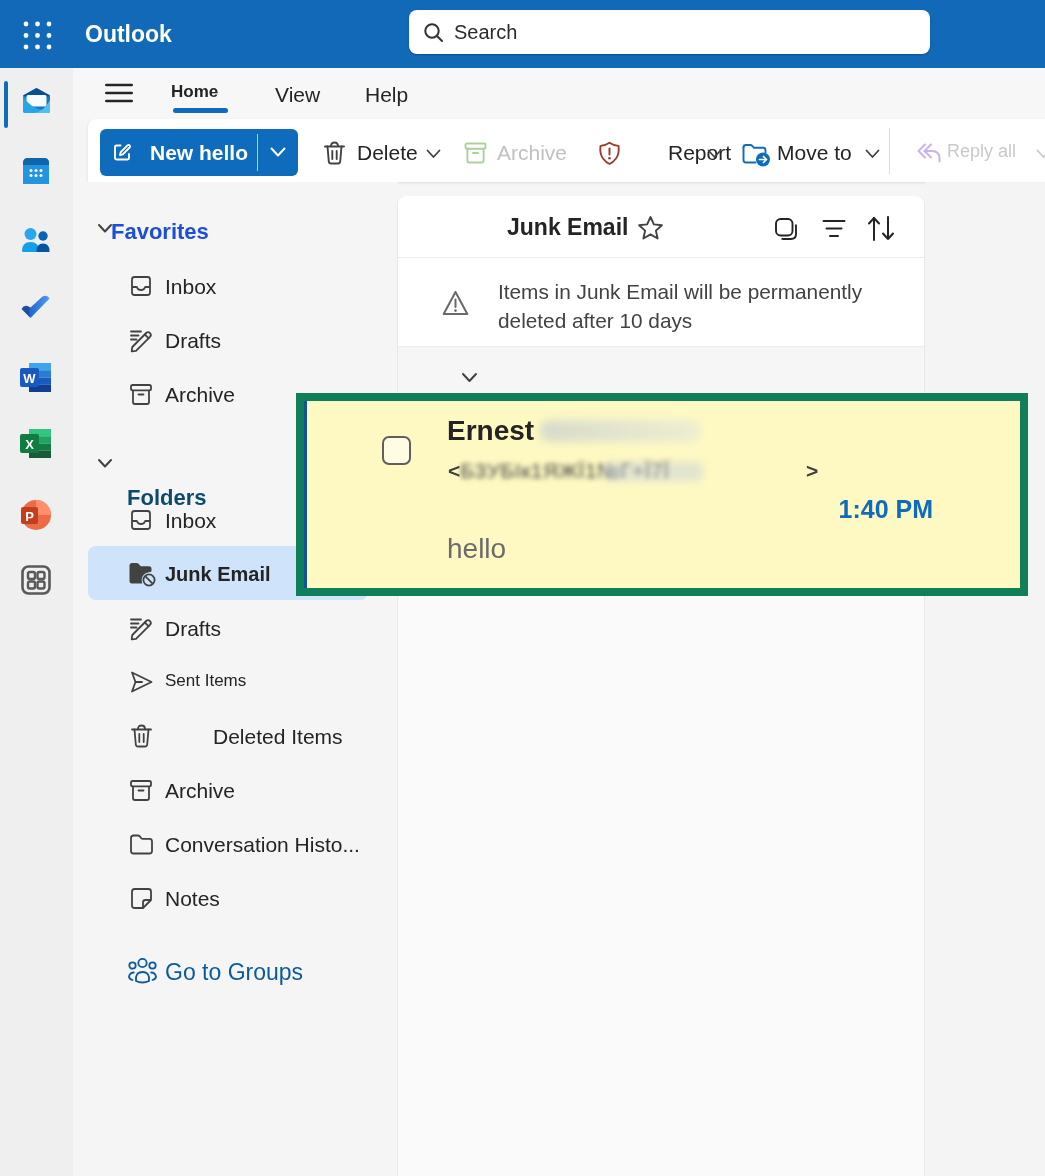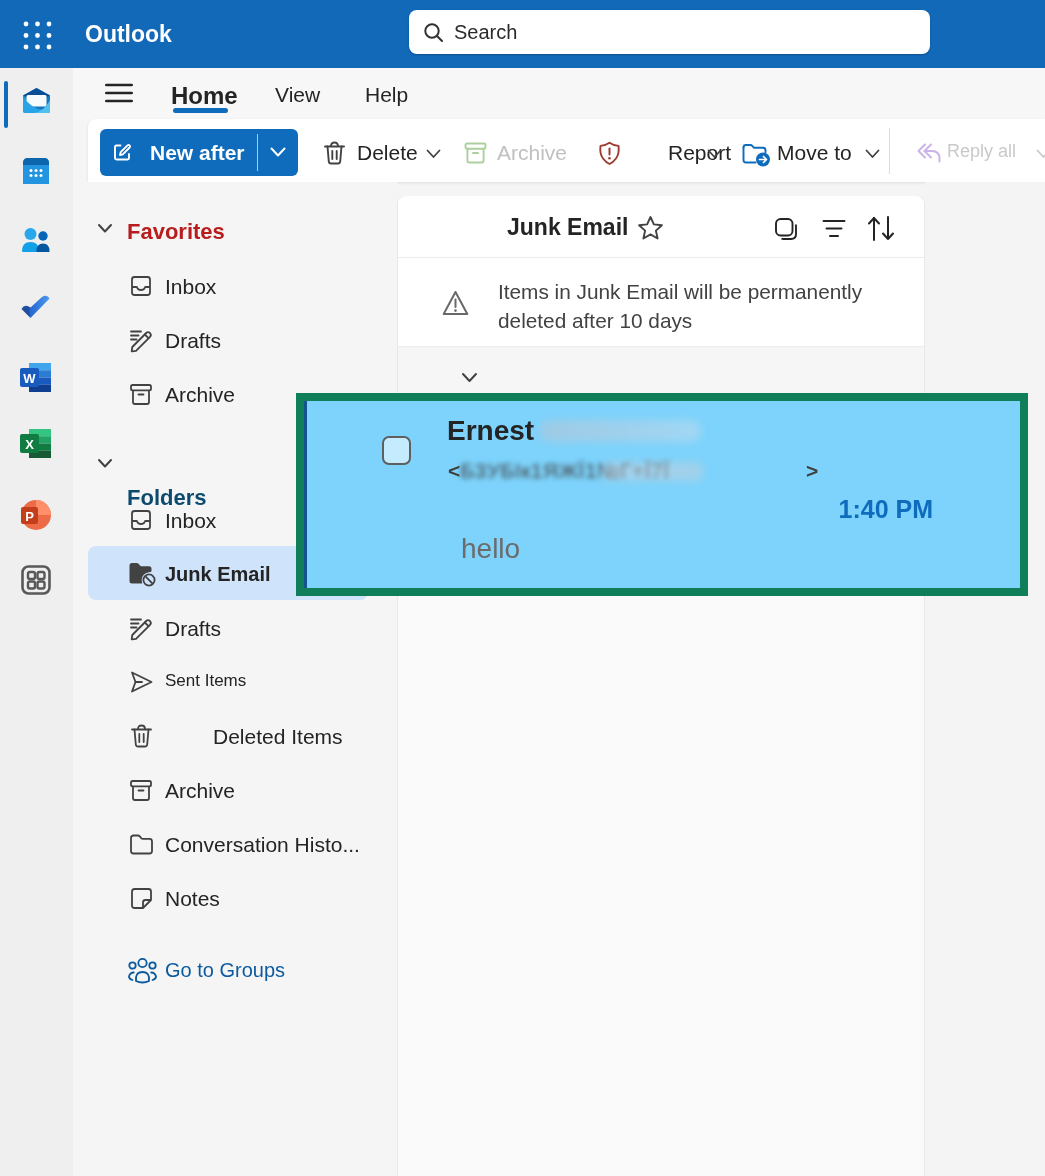--- a/index.html
+++ b/index.html
@@ -119,34 +119,34 @@
 </svg>
 
 <div class="ab" style="left:73px;top:68px;width:972px;height:51px;background:#f7f7f7;"></div>
 <svg class="ab" style="left:105px;top:83px" width="28" height="20" viewBox="0 0 28 20">
   <g stroke="#242424" stroke-width="2.6" stroke-linecap="round">
     <line x1="1.3" y1="2" x2="26.7" y2="2"></line>
     <line x1="1.3" y1="10" x2="26.7" y2="10"></line>
     <line x1="1.3" y1="18" x2="26.7" y2="18"></line>
   </g>
 </svg>
-<div class="ab" style="left:171px;top:82px;font-size:24px;font-weight:700;color:#242424;">Home</div>
+<div class="ab" style="left:171px;top:82px;font-size:17px;font-weight:700;color:#242424;">Home</div>
 <div class="ab" style="left:173px;top:108px;width:55px;height:5px;border-radius:3px;background:#0f6cbd;"></div>
 <div class="ab" style="left:275px;top:83px;font-size:21px;color:#242424;">View</div>
 <div class="ab" style="left:365px;top:83px;font-size:21px;color:#242424;">Help</div>
 
 <div class="ab" style="left:88px;top:119px;width:957px;height:63px;background:#ffffff;border-radius:8px 0 0 0;box-shadow:0 1px 3px rgba(0,0,0,0.10);"></div>
 
 <div class="ab" style="left:100px;top:129px;width:198px;height:47px;border-radius:6px;background:#0f6cbd;"></div>
 <div class="ab" style="left:257px;top:134px;width:1px;height:37px;background:rgba(255,255,255,0.65);"></div>
 <svg class="ab" style="left:112px;top:142px" width="21" height="21" viewBox="0 0 21 21">
   <path d="M8.5 3.5 L4.5 3.5 Q3 3.5 3 5 L3 16 Q3 17.5 4.5 17.5 L15.5 17.5 Q17 17.5 17 16 L17 12" fill="none" stroke="#fff" stroke-width="1.9" stroke-linecap="round"></path>
   <path d="M8 13 L8.7 10.2 L15.5 3.4 Q16.6 2.4 17.6 3.4 Q18.6 4.4 17.6 5.5 L10.8 12.3 Z" fill="none" stroke="#fff" stroke-width="1.9" stroke-linejoin="round"></path>
 </svg>
-<div class="ab" style="left:150px;top:141px;font-size:21px;font-weight:700;color:#ffffff;">New after</div>
+<div class="ab" style="left:150px;top:141px;font-size:21px;font-weight:700;color:#ffffff;">New hello</div>
 <svg class="ab" style="left:270px;top:147px" width="16" height="11" viewBox="0 0 16 11">
   <path d="M1.5 1.5 L8 8.5 L14.5 1.5" fill="none" stroke="#fff" stroke-width="2" stroke-linecap="round" stroke-linejoin="round"></path>
 </svg>
 
 <svg class="ab" style="left:323px;top:141px" width="23" height="24" viewBox="0 0 23 24">
   <g fill="none" stroke="#424242" stroke-width="1.9" stroke-linecap="round">
     <path d="M2 5.5 L21 5.5"></path>
     <path d="M8 5 Q8 1.5 11.5 1.5 Q15 1.5 15 5"></path>
     <path d="M4.5 5.5 L5.8 20.5 Q6 22.5 8 22.5 L15 22.5 Q17 22.5 17.2 20.5 L18.5 5.5"></path>
     <path d="M9.3 10 L9.3 18"></path>
@@ -202,21 +202,21 @@
 </svg>
 
 <div class="ab" style="left:73px;top:182px;width:325px;height:994px;background:#f5f5f5;"></div>
 <div class="ab" style="left:925px;top:182px;width:120px;height:994px;background:#f4f4f4;"></div>
 
 <div class="ab" style="left:88px;top:546px;width:280px;height:54px;border-radius:8px;background:#cfe4fa;"></div>
 
 <svg class="ab" style="left:97px;top:223px" width="16" height="11" viewBox="0 0 16 11">
   <path d="M2 2 L8 8.5 L14 2" fill="none" stroke="#424242" stroke-width="2" stroke-linecap="round" stroke-linejoin="round"></path>
 </svg>
-<div class="ab" style="left:127px;top:219px;font-size:22px;font-weight:700;color:#b91c1c;">Favorites</div>
+<div class="ab" style="left:111px;top:219px;font-size:22px;font-weight:700;color:#1d4ed8;">Favorites</div>
 
 <svg class="ab" style="left:129px;top:274px" width="24" height="24" viewBox="0 0 24 24">
   <path d="M3 5.5 Q3 3 5.5 3 L18.5 3 Q21 3 21 5.5 L21 18.5 Q21 21 18.5 21 L5.5 21 Q3 21 3 18.5 Z M3 13 L7.3 13 Q8 13 8.3 13.8 Q9.2 16 12 16 Q14.8 16 15.7 13.8 Q16 13 16.7 13 L21 13" fill="none" stroke="#424242" stroke-width="1.8" stroke-linecap="round" stroke-linejoin="round"></path>
 </svg>
 <div class="ab" style="left:165px;top:275px;font-size:21px;color:#242424;">Inbox</div>
 
 <svg class="ab" style="left:129px;top:328px" width="25" height="25" viewBox="0 0 25 25">
   <g fill="none" stroke="#424242" stroke-width="1.8" stroke-linecap="round" stroke-linejoin="round">
     <line x1="2" y1="3.5" x2="12" y2="3.5"></line>
     <line x1="2" y1="7.5" x2="9.5" y2="7.5"></line>
@@ -305,21 +305,21 @@
 <svg class="ab" style="left:127px;top:956px" width="31" height="28" viewBox="0 0 31 28">
   <g fill="none" stroke="#0b5a9e" stroke-width="1.8" stroke-linecap="round">
     <circle cx="15.5" cy="7" r="4.2"></circle>
     <circle cx="5.5" cy="9.5" r="3.2"></circle>
     <circle cx="25.5" cy="9.5" r="3.2"></circle>
     <path d="M9 25 Q8 16 15.5 16 Q23 16 22 25 Q19 26.5 15.5 26.5 Q12 26.5 9 25Z"></path>
     <path d="M6.8 16.5 Q3 16.5 2 20.5 Q2 23 5.5 24"></path>
     <path d="M24.2 16.5 Q28 16.5 29 20.5 Q29 23 25.5 24"></path>
   </g>
 </svg>
-<div class="ab" style="left:165px;top:959px;font-size:20px;color:#0b5a9e;">Go to Groups</div>
+<div class="ab" style="left:165px;top:959px;font-size:23px;color:#0b5a9e;">Go to Groups</div>
 
 <div class="ab" style="left:397px;top:196px;width:528px;height:980px;background:#fafafa;border:1px solid #e8e8e8;border-bottom:none;border-radius:8px 8px 0 0;box-sizing:border-box;"></div>
 <div class="ab" style="left:398px;top:196px;width:526px;height:150px;background:#ffffff;border-radius:8px 8px 0 0;"></div>
 
 <div class="ab" style="left:507px;top:214px;font-size:23px;font-weight:700;color:#242424;">Junk Email</div>
 <svg class="ab" style="left:637px;top:215px" width="27" height="26" viewBox="0 0 27 26">
   <path d="M13.5 2 L16.9 9.4 L24.9 10.2 L18.9 15.6 L20.6 23.5 L13.5 19.4 L6.4 23.5 L8.1 15.6 L2.1 10.2 L10.1 9.4 Z" fill="none" stroke="#424242" stroke-width="1.9" stroke-linejoin="round"></path>
 </svg>
 <svg class="ab" style="left:774px;top:217px" width="24" height="24" viewBox="0 0 24 24">
   <g fill="none" stroke="#242424" stroke-width="1.9">
@@ -349,23 +349,23 @@
 </svg>
 <div class="ab" style="left:498px;top:278px;font-size:20.8px;line-height:28.5px;color:#424242;">Items in Junk Email will be permanently<br>deleted after 10 days</div>
 <div class="ab" style="left:398px;top:346px;width:526px;height:1px;background:#ececec;"></div>
 <div class="ab" style="left:398px;top:347px;width:526px;height:53px;background:#f6f6f6;"></div>
 
 <svg class="ab" style="left:461px;top:372px" width="17" height="12" viewBox="0 0 17 12">
   <path d="M2 2 L8.5 9 L15 2" fill="none" stroke="#424242" stroke-width="2" stroke-linecap="round" stroke-linejoin="round"></path>
 </svg>
 <div class="ab" style="left:507px;top:367px;font-size:20px;font-weight:700;color:#242424;margin-top:29px;">Today</div>
 
-<div class="ab" style="left:296px;top:393px;width:732px;height:203px;border:8px solid #117e5a;background:#7dd3fc;box-sizing:border-box;">
+<div class="ab" style="left:296px;top:393px;width:732px;height:203px;border:8px solid #117e5a;background:#fef9c3;box-sizing:border-box;">
   <div class="ab" style="left:0;top:0;width:3px;height:187px;background:#14538e;"></div>
   <div class="ab" style="left:78px;top:35px;width:29px;height:29px;border:2px solid #5f5f5f;border-radius:7px;background:rgba(255,255,255,0.55);box-sizing:border-box;"></div>
   <div class="ab" style="left:143px;top:14px;font-size:28px;font-weight:700;color:#242424;">Ernest</div>
   <div class="ab" style="left:236px;top:19px;width:161px;height:22px;border-radius:9px;background:linear-gradient(90deg,rgba(185,195,210,0.55),rgba(215,222,232,0.40));filter:blur(4px);"></div>
   <div class="ab" style="left:144px;top:58px;font-size:21px;font-weight:700;color:#3f3f3f;">&lt;<span style="filter:blur(2.4px);font-weight:400;letter-spacing:0.5px;">Б3УБІк1ЯЖЇ1№Г+Ї7Ї</span></div>
   <div class="ab" style="left:299px;top:61px;width:100px;height:19px;border-radius:6px;background:rgba(198,207,220,0.5);filter:blur(4px);"></div>
   <div class="ab" style="left:502px;top:58px;font-size:21px;font-weight:700;color:#3f3f3f;">&gt;</div>
   <div class="ab" style="right:87px;top:94px;font-size:25px;font-weight:700;color:#0f6cbd;">1:40 PM</div>
-  <div class="ab" style="left:157px;top:132px;font-size:28px;color:#6b6b6b;">hello</div>
+  <div class="ab" style="left:143px;top:132px;font-size:28px;color:#6b6b6b;">hello</div>
 </div>
 
 </body></html>

